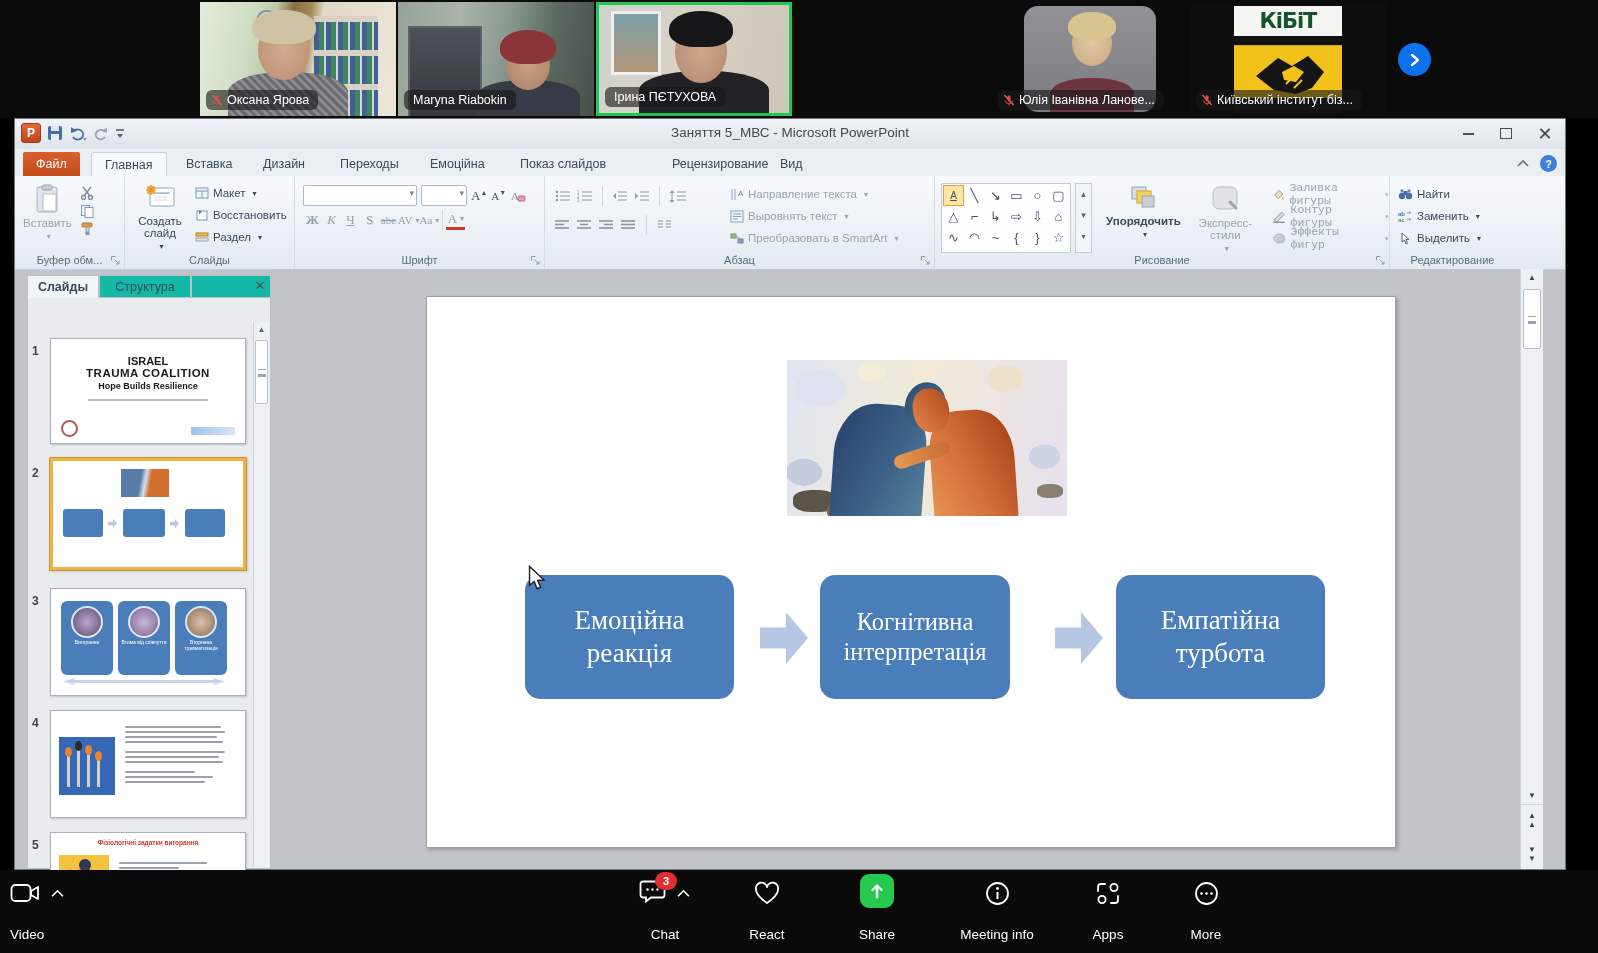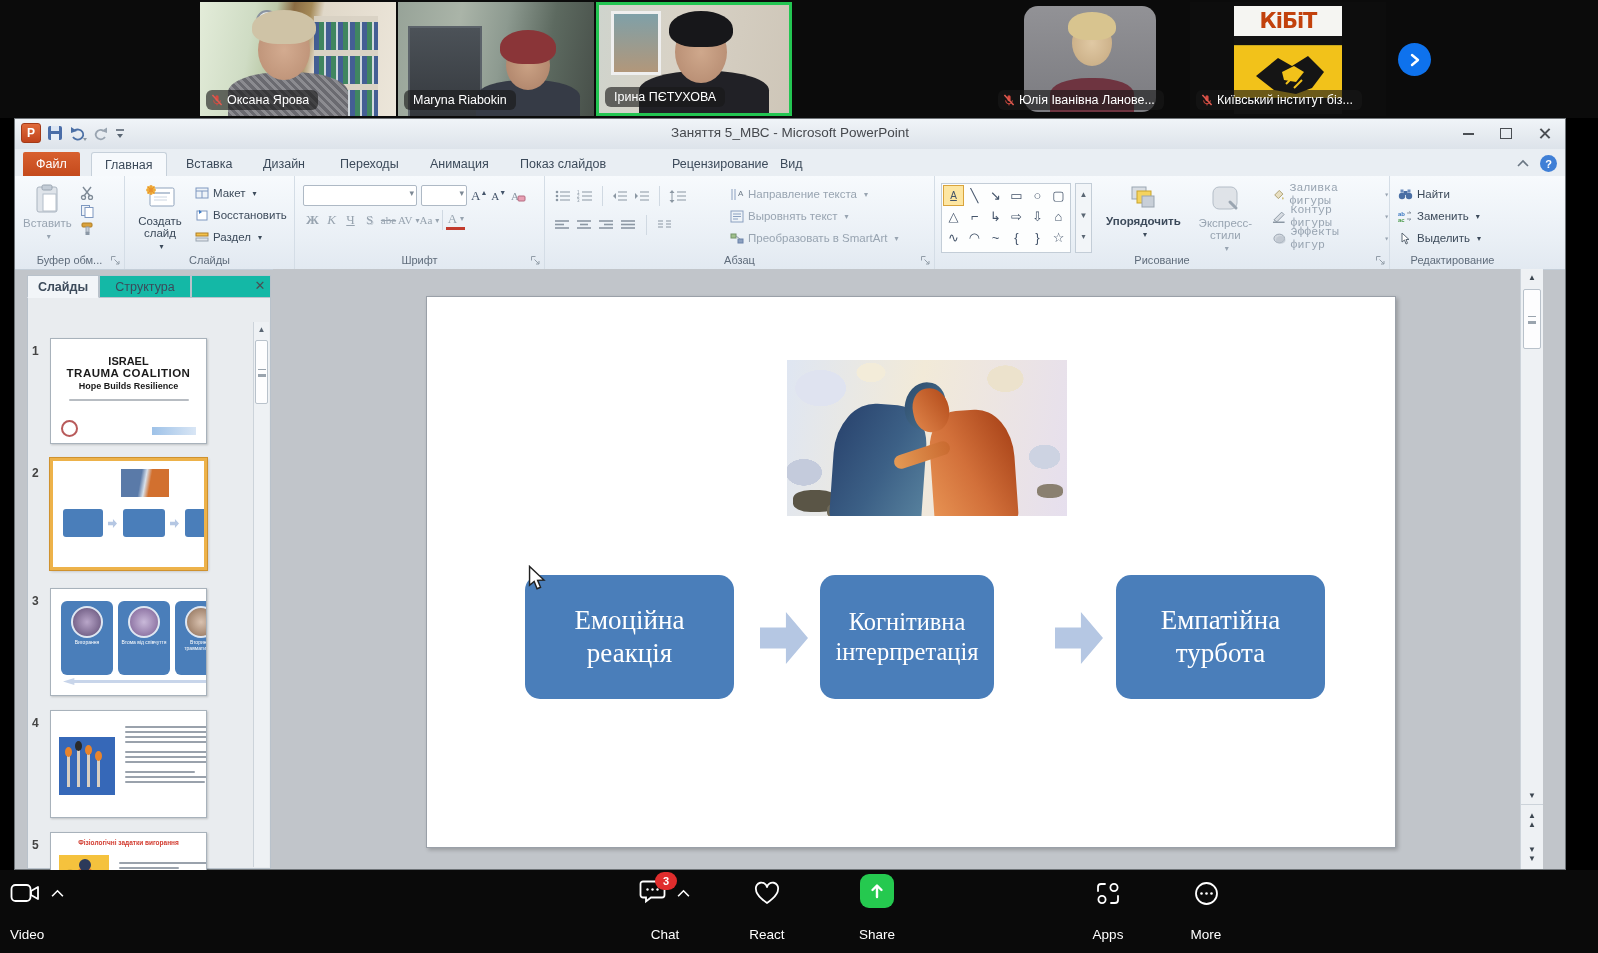--- a/index.html
+++ b/index.html
@@ -52,21 +52,21 @@
   .p4 .scene{background:#0b0b0b;}
   .p4 .vid{position:absolute;left:32px;right:32px;top:4px;bottom:4px;border-radius:14px;overflow:hidden;
      background:linear-gradient(#929296,#7b7b80);}
   .p4 .head{left:48px;top:14px;width:40px;height:46px;background:radial-gradient(#e0c9a4,#c5a87f);}
   .p4 .hair{left:44px;top:6px;width:48px;height:28px;background:#d8c48f;}
   .p4 .torso{left:26px;bottom:0;width:84px;height:34px;background:#6e3440;}
   
   .p5 .scene{background:#0d0d0d;}
   .logo{position:absolute;left:44px;top:4px;width:108px;height:108px;background:#111;}
   .logo .lw{position:absolute;left:0;right:0;top:0;height:30px;background:#f5f5f2;display:flex;align-items:center;justify-content:center;}
-  .logo .lw b{font-size:21px;letter-spacing:-1px;color:#c2410c;font-family:"DejaVu Sans",sans-serif;}
+  .logo .lw b{font-size:21px;letter-spacing:-1px;color:#14532d;font-family:"DejaVu Sans",sans-serif;}
   .logo .lt{position:absolute;left:0;right:0;top:30px;height:9px;background:#121212;border-bottom:1px solid #c9a91e;}
   .logo .ly{position:absolute;left:0;right:0;top:40px;height:52px;background:#f2c21a;}
   .logo .lb{position:absolute;left:0;right:0;bottom:0;height:16px;background:#121212;}
   
   #nextbtn{position:absolute;left:1398px;top:43px;width:33px;height:33px;border-radius:50%;
      background:#0e72ed;display:flex;align-items:center;justify-content:center;}
 
   
   #ppt{position:absolute;left:14px;top:118px;width:1552px;height:752px;background:#c1c5ca;
        border:1px solid #6f7478;box-sizing:border-box;}
@@ -119,21 +119,21 @@
   
   #workarea{position:absolute;left:0;top:150px;right:0;bottom:0;}
   
   #panel{position:absolute;left:12px;top:6px;width:244px;bottom:0;}
   .ptab{position:absolute;top:0;height:23px;line-height:23px;font-size:12.5px;color:#3c4a5a;text-align:center;
         border:1px solid #b9c2cb;box-sizing:border-box;background:#14b8a6;}
   .ptab.on{background:#f2f5f8;font-weight:bold;border-bottom-color:#f2f5f8;}
   #pclose{position:absolute;right:4px;top:4px;width:14px;height:14px;color:#4a4e53;font-size:13px;line-height:14px;text-align:center;}
   #plist{position:absolute;left:0;top:23px;right:0;bottom:0;background:#e9ecef;border:1px solid #b9c2cb;border-top:none;}
   .snum{position:absolute;left:4px;width:14px;font-size:12px;color:#444;font-weight:bold;}
-  .thumb{position:absolute;left:22px;width:157px;background:#fff;border:1px solid #a8b2bb;box-shadow:1px 1px 2px rgba(0,0,0,.18);box-sizing:border-box;overflow:hidden;}
+  .thumb{position:absolute;left:22px;width:196px;background:#fff;border:1px solid #a8b2bb;box-shadow:1px 1px 2px rgba(0,0,0,.18);box-sizing:border-box;overflow:hidden;}
   .thumb.sel{border:3px solid #edb24a;box-shadow:0 0 0 1px #cf922f,1px 1px 3px rgba(0,0,0,.25);}
   .t1line{text-align:center;color:#1a1a1a;font-weight:bold;}
   .tinybar{background:#b7bcc2;height:2px;border-radius:1px;}
   .bluebox-mini{position:absolute;background:#4a7eba;border-radius:3px;}
   .mini-arrow{position:absolute;width:9px;height:9px;background:#b5c7e3;
      clip-path:polygon(0 30%,55% 30%,55% 0,100% 50%,55% 100%,55% 70%,0 70%);}
   .card3{position:absolute;background:#4a7eba;border-radius:6px;color:#fff;text-align:center;}
   .card3 .cir{position:absolute;left:50%;transform:translateX(-50%);top:5px;width:28px;height:28px;border-radius:50%;
      border:2px solid #dfe7f2;background:radial-gradient(#b9a6c9,#5d4a72);}
   .card3 .clbl{position:absolute;left:2px;right:2px;top:38px;font-size:5px;line-height:1.25;}
@@ -334,21 +334,21 @@
         </div>
     </div>
   </div>
 
   <div id="tabrow">
     <div class="rtab file" style="left:8px">Файл</div>
     <div class="rtab on" style="left:76px">Главная</div>
     <div class="rtab" style="left:158px">Вставка</div>
     <div class="rtab" style="left:235px">Дизайн</div>
     <div class="rtab" style="left:312px">Переходы</div>
-    <div class="rtab" style="left:402px">Анимация</div>
+    <div class="rtab" style="left:402px">Емоційна</div>
     <div class="rtab" style="left:492px">Показ слайдов</div>
     <div class="rtab" style="left:644px">Рецензирование</div>
     <div class="rtab" style="left:752px">Вид</div>
     <div class="helpzone">
       <svg width="14" height="9" viewBox="0 0 14 9">
           <polyline points="2,7 7,2 12,7" fill="none" stroke="#6a7683" stroke-width="1.6"></polyline>
         </svg>
       <div class="qmark">?</div>
     </div>
   </div>
@@ -782,21 +782,21 @@
           <div class="rock" style="right:4px;bottom:18px;width:26px;height:14px;background:#8a8070;"></div>
           <div class="figL"></div>
           <div class="figLhead"></div>
           <div class="figR"></div>
           <div class="figRhead"></div>
           <div class="armR"></div>
         </div>
 
         <div class="dbox" style="left:98px;width:209px">Емоційна реакція</div>
         <div class="darrow" style="left:333px"></div>
-        <div class="dbox" style="left:393px;width:174px;font-size:24.5px">Когнітивна інтерпретація</div>
+        <div class="dbox" style="left:393px;width:190px;font-size:24.5px">Когнітивна інтерпретація</div>
         <div class="darrow" style="left:628px"></div>
         <div class="dbox" style="left:689px;width:209px">Емпатійна турбота</div>
 
         <svg id="cursor" width="19" height="26" viewBox="0 0 13 18">
           <path d="M1 1l0 13 3.2-2.6 2 5 2.4-1-2-4.8 4.4-.2z" fill="#fff" stroke="#222" stroke-width="1"></path>
         </svg>
       </div>
 
       <div id="vscroll">
         <div class="vnav" style="top:0">▲</div>
@@ -856,20 +856,30 @@
 
   <div class="tbitem" style="left:832px;width:90px">
     <div class="sharebox">
       <svg width="18" height="18" viewBox="0 0 18 18">
           <path d="M9 15V4M4.5 8L9 3.5 13.5 8" fill="none" stroke="#fff" stroke-width="2.4" stroke-linecap="round" stroke-linejoin="round"></path>
         </svg>
     </div>
     <span class="lbl">Share</span>
   </div>
 
+  <div class="tbitem" style="left:938px;width:118px">
+    <div class="ico">
+      <svg width="25" height="25" viewBox="0 0 25 25">
+          <circle cx="12.5" cy="12.5" r="10.5" fill="none" stroke="#fff" stroke-width="1.8"></circle>
+          <circle cx="12.5" cy="7.5" r="1.4" fill="#fff"></circle>
+          <line x1="12.5" y1="11" x2="12.5" y2="18" stroke="#fff" stroke-width="2"></line>
+        </svg>
+    </div>
+    <span class="lbl">Meeting info</span>
+  </div>
 
   <div class="tbitem" style="left:1068px;width:80px">
     <div class="ico">
       <svg width="26" height="25" viewBox="0 0 26 25">
           <path d="M3 10V6a3 3 0 0 1 3-3h4" fill="none" stroke="#fff" stroke-width="1.8" stroke-linecap="round"></path>
           <path d="M23 15v4a3 3 0 0 1-3 3h-4" fill="none" stroke="#fff" stroke-width="1.8" stroke-linecap="round"></path>
           <circle cx="19" cy="6.5" r="3.6" fill="none" stroke="#fff" stroke-width="1.8"></circle>
           <circle cx="7" cy="18.5" r="3.6" fill="none" stroke="#fff" stroke-width="1.8"></circle>
         </svg>
     </div>

